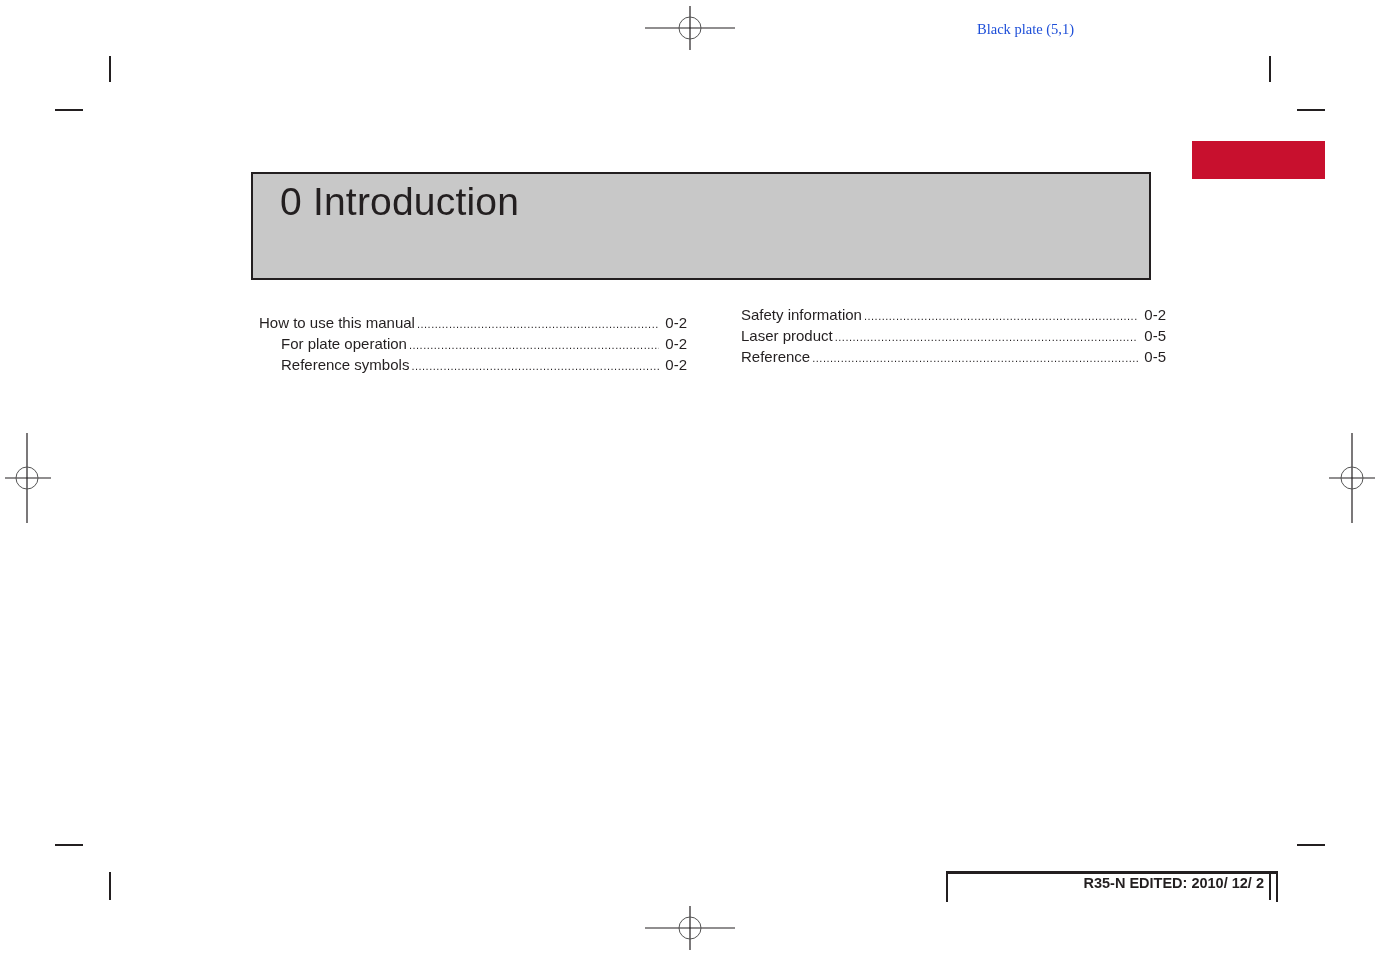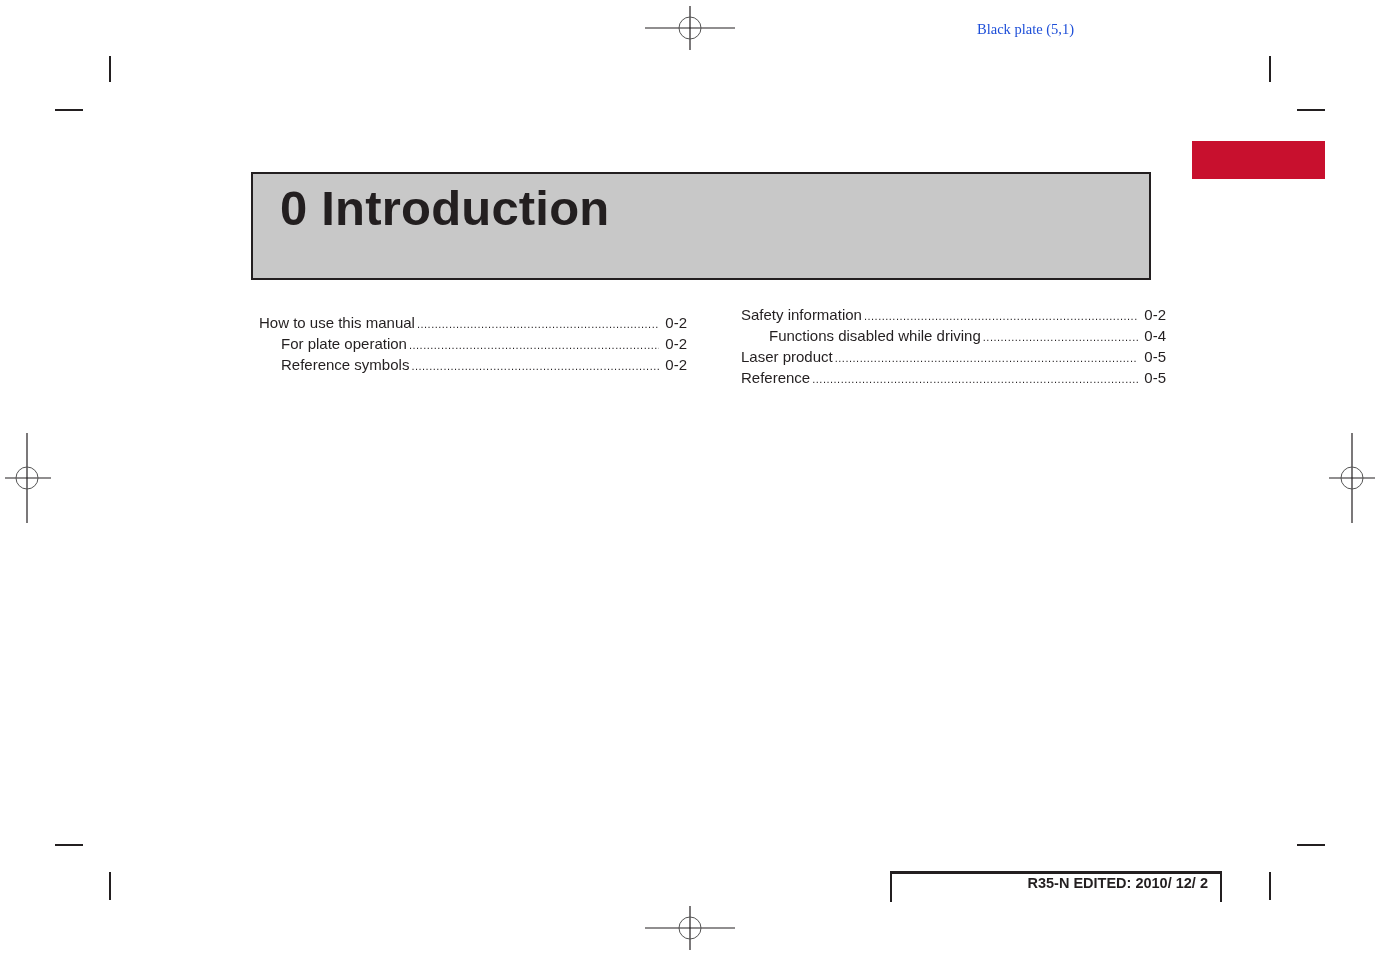--- a/index.html
+++ b/index.html
@@ -15,39 +15,39 @@
   }
   .vline { position: absolute; width: 2px; background: #231f20; }
   .hline { position: absolute; height: 2px; background: #231f20; }
   .reg { position: absolute; }
   .title-box {
     left: 251px; top: 172px; width: 896px; height: 104px;
     background: #c8c8c8; border: 2px solid #231f20;
   }
   .title {
     position: absolute; left: 27px; top: 6px;
-    font-size: 49px; font-weight: bold; color: #231f20; letter-spacing: 0.2px;
+    font-size: 39px; font-weight: normal; color: #231f20; letter-spacing: 0.2px;
     white-space: nowrap;
   }
   .tab-red { left: 1192px; top: 141px; width: 133px; height: 38px; background: #c8102e; }
   .toc { position: absolute; font-size: 15px; color: #231f20; }
   .toc-row { display: flex; align-items: baseline; height: 21px; line-height: 21px; }
   .toc-row .label { white-space: nowrap; }
   .toc-row .dots {
     flex: 1; overflow: hidden; white-space: nowrap; margin: 0 6px 0 2px;
     font-size: 11px; letter-spacing: 0.5px;
   }
   .toc-row .dots::after {
     content: "........................................................................................................................................................................................................";
   }
   .toc-row .page { white-space: nowrap; }
   .indent-1 { padding-left: 22px; }
   .indent-1b { padding-left: 28px; }
   .footer-box {
-    left: 890px; top: 871px; width: 328px; height: 28px;
+    left: 946px; top: 871px; width: 328px; height: 28px;
     border-top: 3px solid #231f20; border-left: 2px solid #231f20; border-right: 2px solid #231f20;
   }
   .footer-text {
     position: absolute; right: 12px; top: 1px; font-size: 14.5px; font-weight: bold; white-space: nowrap;
   }
 </style>
 </head>
 <body>
 
 <div class="abs plate">Black plate (5,1)</div>
@@ -105,25 +105,20 @@
     <span class="page">0-2</span>
   </div>
 </div>
 
 <div class="toc" style="left:741px; top:304px; width:425px;">
   <div class="toc-row">
     <span class="label">Safety information</span>
     <span class="dots"></span>
     <span class="page">0-2</span>
   </div>
-  <div class="toc-row indent-1b">
-    <span class="label">Functions disabled while driving</span>
-    <span class="dots"></span>
-    <span class="page">0-4</span>
-  </div>
   <div class="toc-row">
     <span class="label">Laser product</span>
     <span class="dots"></span>
     <span class="page">0-5</span>
   </div>
   <div class="toc-row">
     <span class="label">Reference</span>
     <span class="dots"></span>
     <span class="page">0-5</span>
   </div>

